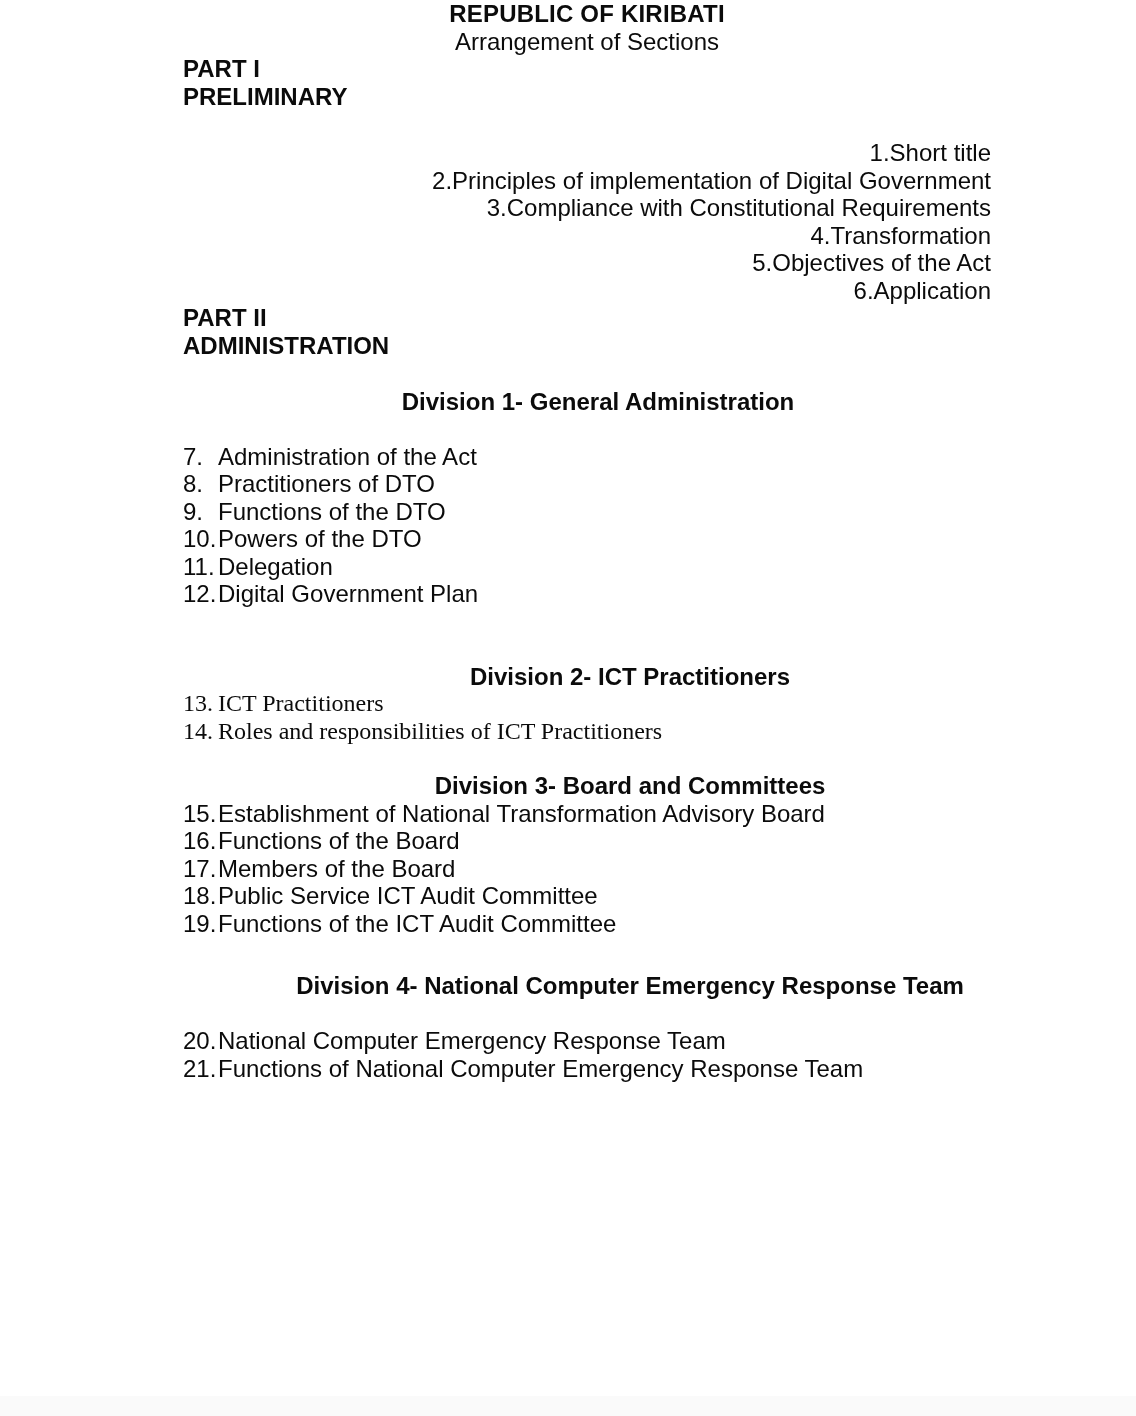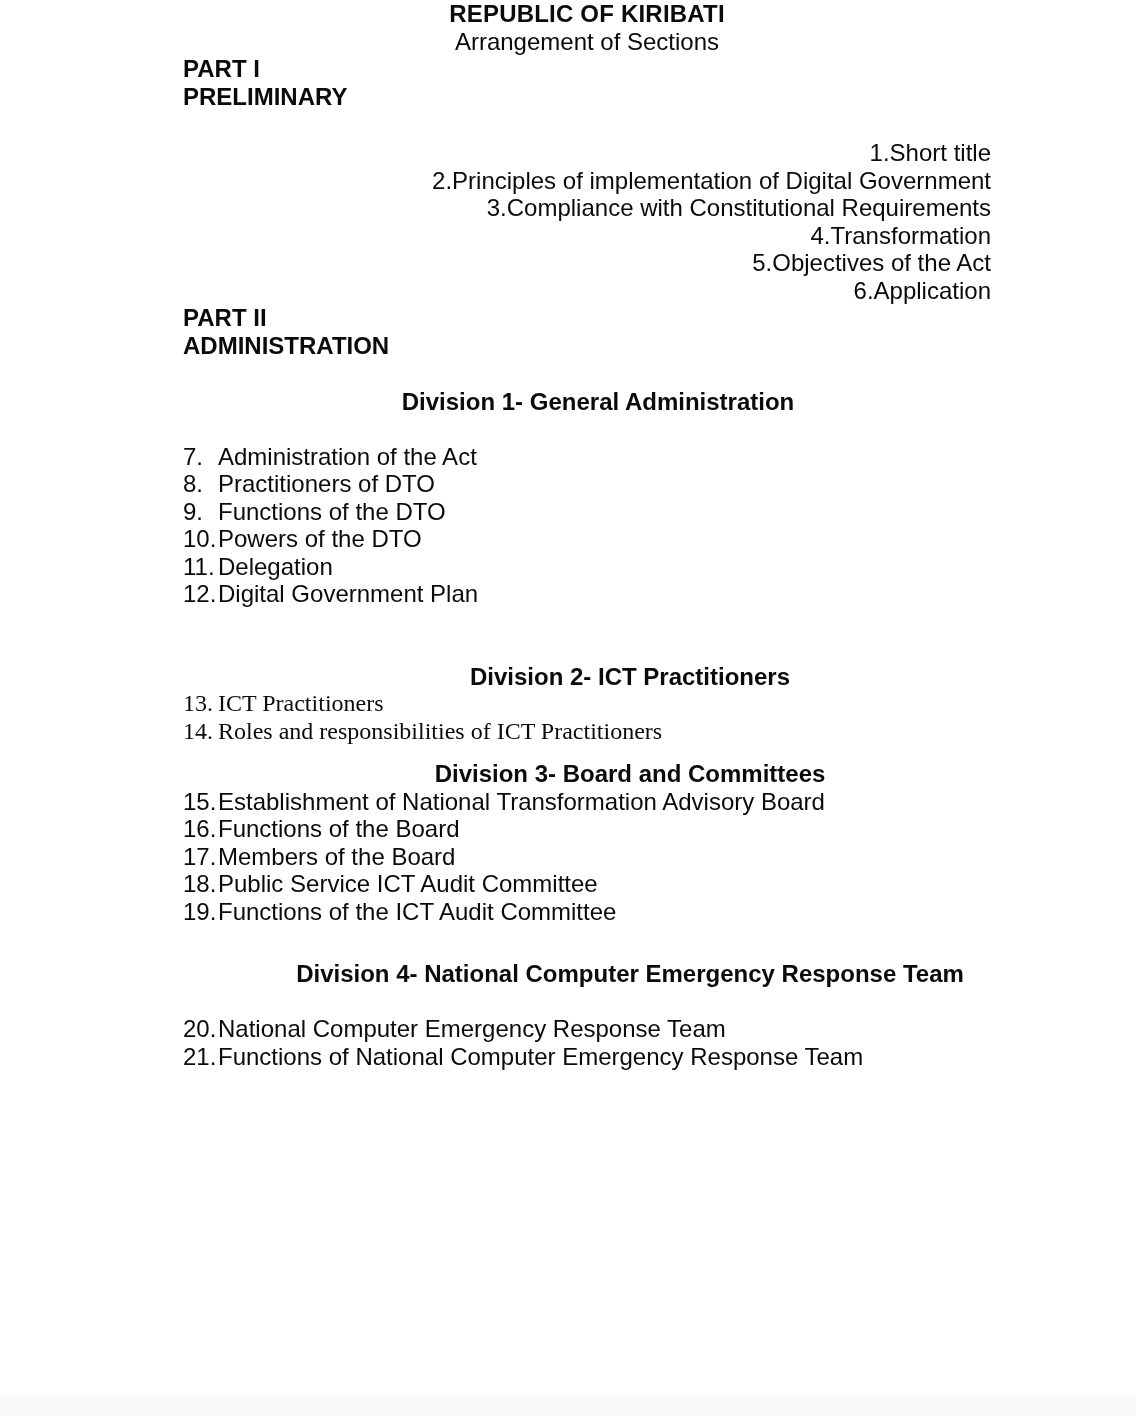--- a/index.html
+++ b/index.html
@@ -32,21 +32,21 @@
     text-align: center;
   }
   .part-header { margin-top: 27px; font-weight: bold; }
   .part-header.part2 { margin-top: 0; }
   .division {
     text-align: center;
     font-weight: bold;
   }
   .division.d1 { margin-top: 29px; margin-left: 22px; }
   .division.d2 { margin-top: 55px; margin-left: 86px; text-align: center; }
-  .division.d3 { margin-top: 15px; margin-left: 86px; text-align: center; }
+  .division.d3 { margin-top: 27px; margin-left: 86px; text-align: center; }
   .division.d4 { margin-top: 35px; margin-left: 86px; }
   .toc-list { margin: 0; padding: 0; }
   .toc-list.l1 { margin-top: 29px; text-align: right; }
   .toc-list.l2 { margin-top: 27px; }
   .toc-list.l3 { margin-top: 0; font-family: Liberation Serif, serif; }
   .toc-list.l4 { margin-top: 0; }
   .toc-list.l5 { margin-top: 27.5px; }
   .toc-item { white-space: nowrap; }
   .toc-item .num {
     display: inline-block;

